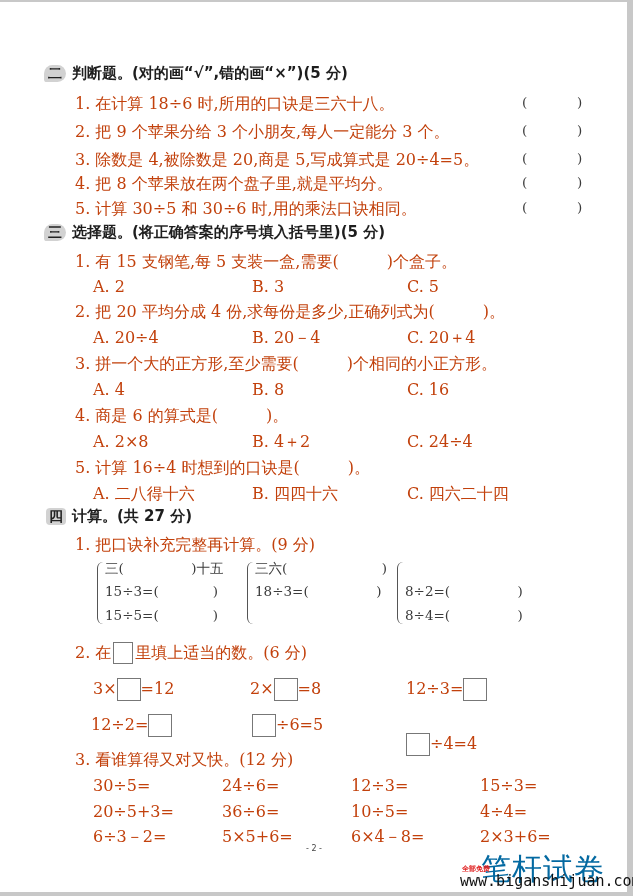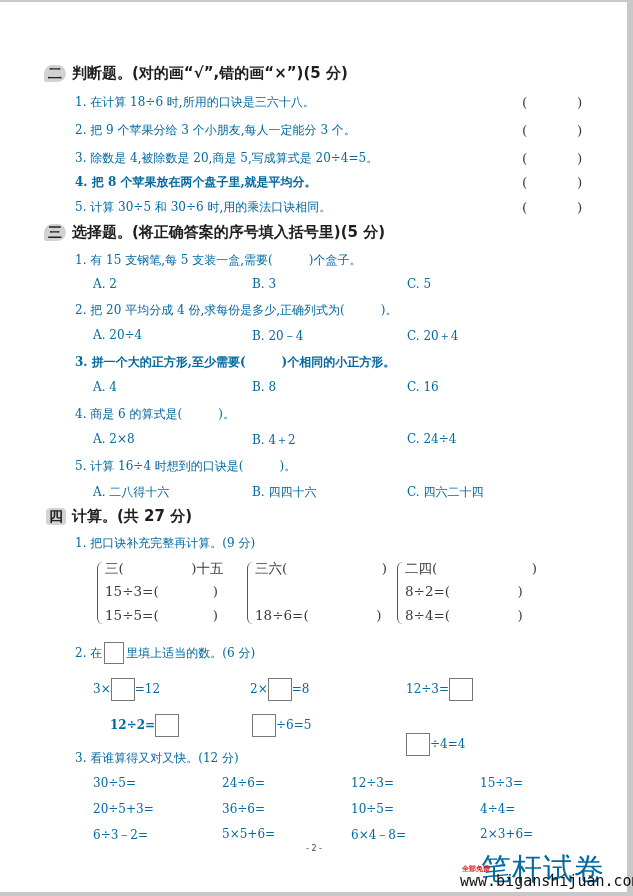--- a/index.html
+++ b/index.html
@@ -13,21 +13,21 @@
     position:absolute; left:0; top:2px; width:627px; height:890px;
     background:#fff;
   }
   .abs { position:absolute; white-space:nowrap; }
   .sec-head { font-family:"DejaVu Sans","Liberation Sans",sans-serif; font-size:15px; font-weight:bold; color:#1e1e1e; }
   .badge {
     position:absolute; width:22px; height:17px; border-radius:9px 9px 9px 3px;
     background:#d2d2d2; color:#222; font-size:14px; font-weight:bold; text-align:center; line-height:17px;
     font-family:"DejaVu Sans","Liberation Sans",sans-serif;
   }
-  .item { font-size:12px; color:#0369a1; }
+  .item { font-size:16px; color:#c2410c; }
   .paren-pair { font-size:13.5px; color:#3a3a3a; }
   .brace-group { position:absolute; }
   .brace {
     position:absolute; left:0; top:2px; width:7px; height:62px;
     border-left:1.3px solid #555; border-radius:6px 0 0 6px;
   }
   .brace-line { position:absolute; left:8px; font-size:13.5px; color:#3a3a3a; }
   .box {
     display:inline-block; width:22px; height:21px; border:1px solid #777; vertical-align:middle; background:#fff;
   }
@@ -53,21 +53,21 @@
     <div class="abs paren-pair" style="left:577px; top:92px;">)</div>
 
     <div class="abs item" style="left:75px; top:120px;">2. 把 9 个苹果分给 3 个小朋友,每人一定能分 3 个。</div>
     <div class="abs paren-pair" style="left:522px; top:120px;">(</div>
     <div class="abs paren-pair" style="left:577px; top:120px;">)</div>
 
     <div class="abs item" style="left:75px; top:148px;">3. 除数是 4,被除数是 20,商是 5,写成算式是 20÷4=5。</div>
     <div class="abs paren-pair" style="left:522px; top:148px;">(</div>
     <div class="abs paren-pair" style="left:577px; top:148px;">)</div>
 
-    <div class="abs item" style="left:75px; top:172px;font-weight:bold;">4. 把 8 个苹果放在两个盘子里,就是平均分。</div>
+    <div class="abs item" style="left:75px; top:172px;">4. 把 8 个苹果放在两个盘子里,就是平均分。</div>
     <div class="abs paren-pair" style="left:522px; top:172px;">(</div>
     <div class="abs paren-pair" style="left:577px; top:172px;">)</div>
 
     <div class="abs item" style="left:75px; top:197px;">5. 计算 30÷5 和 30÷6 时,用的乘法口诀相同。</div>
     <div class="abs paren-pair" style="left:522px; top:197px;">(</div>
     <div class="abs paren-pair" style="left:577px; top:197px;">)</div>
   </div>
 
   <div>
     <div class="badge" style="left:44px; top:222px;">三</div>
@@ -76,21 +76,21 @@
     <div class="abs item" style="left:75px; top:250px;">1. 有 15 支钢笔,每 5 支装一盒,需要(　　　)个盒子。</div>
     <div class="abs item" style="left:93px; top:275px;">A. 2</div>
     <div class="abs item" style="left:252px; top:275px;">B. 3</div>
     <div class="abs item" style="left:407px; top:275px;">C. 5</div>
 
     <div class="abs item" style="left:75px; top:300px;">2. 把 20 平均分成 4 份,求每份是多少,正确列式为(　　　)。</div>
     <div class="abs item" style="left:93px; top:326px;">A. 20÷4</div>
     <div class="abs item" style="left:252px; top:326px;">B. 20－4</div>
     <div class="abs item" style="left:407px; top:326px;">C. 20＋4</div>
 
-    <div class="abs item" style="left:75px; top:352px;font-weight:bold;">3. 拼一个大的正方形,至少需要(　　　)个相同的小正方形。</div>
+    <div class="abs item" style="left:75px; top:352px;">3. 拼一个大的正方形,至少需要(　　　)个相同的小正方形。</div>
     <div class="abs item" style="left:93px; top:378px;">A. 4</div>
     <div class="abs item" style="left:252px; top:378px;">B. 8</div>
     <div class="abs item" style="left:407px; top:378px;">C. 16</div>
 
     <div class="abs item" style="left:75px; top:404px;">4. 商是 6 的算式是(　　　)。</div>
     <div class="abs item" style="left:93px; top:430px;">A. 2×8</div>
     <div class="abs item" style="left:252px; top:430px;">B. 4＋2</div>
     <div class="abs item" style="left:407px; top:430px;">C. 24÷4</div>
 
     <div class="abs item" style="left:75px; top:456px;">5. 计算 16÷4 时想到的口诀是(　　　)。</div>
@@ -108,45 +108,44 @@
     <div class="brace-group" style="left:97px; top:558px; width:150px; height:70px;">
       <div class="brace"></div>
       <div class="brace-line" style="top:0px;">三(　　　　　)十五</div>
       <div class="brace-line" style="top:23px;text-align:center;">15÷3=(　　　　)</div>
       <div class="brace-line" style="top:47px;text-align:center;">15÷5=(　　　　)</div>
     </div>
 
     <div class="brace-group" style="left:247px; top:558px; width:150px; height:70px;">
       <div class="brace"></div>
       <div class="brace-line" style="top:0px;">三六(　　　　　　　)</div>
-      <div class="brace-line" style="top:47px;">18÷6=(　　　　　)</div>
+      <div class="brace-line" style="top:23px;">18÷3=(　　　　　)</div>
     </div>
 
     <div class="brace-group" style="left:397px; top:558px; width:150px; height:70px;">
       <div class="brace"></div>
-      <div class="brace-line" style="top:0px;">二四(　　　　　　　)</div>
       <div class="brace-line" style="top:23px;">8÷2=(　　　　　)</div>
       <div class="brace-line" style="top:47px;">8÷4=(　　　　　)</div>
     </div>
 
     <div class="abs item" style="left:75px; top:640px;">
       <span>2. 在</span><span class="small-box" style="margin:0 2px;"></span><span>里填上适当的数。(6 分)</span>
     </div>
 
     <div class="abs item" style="left:93px; top:676px;">
       <span>3×</span><span class="box"></span><span>=12</span>
     </div>
     <div class="abs item" style="left:250px; top:676px;">
       <span>2×</span><span class="box"></span><span>=8</span>
     </div>
     <div class="abs item" style="left:406px; top:676px;">
       <span>12÷3=</span><span class="box"></span><span></span>
     </div>
 
-    <div class="abs item" style="left:110px; top:712px;font-weight:bold;">
+    <div class="abs item" style="left:91px; top:712px;">
       <span>12÷2=</span><span class="box"></span><span></span>
     </div>
     <div class="abs item" style="left:252px; top:712px;">
       <span></span><span class="box"></span><span>÷6=5</span>
     </div>
     <div class="abs item" style="left:406px; top:712px;margin-top:19px;">
       <span></span><span class="box"></span><span>÷4=4</span>
     </div>
 
     <div class="abs item" style="left:75px; top:748px;">3. 看谁算得又对又快。(12 分)</div>

